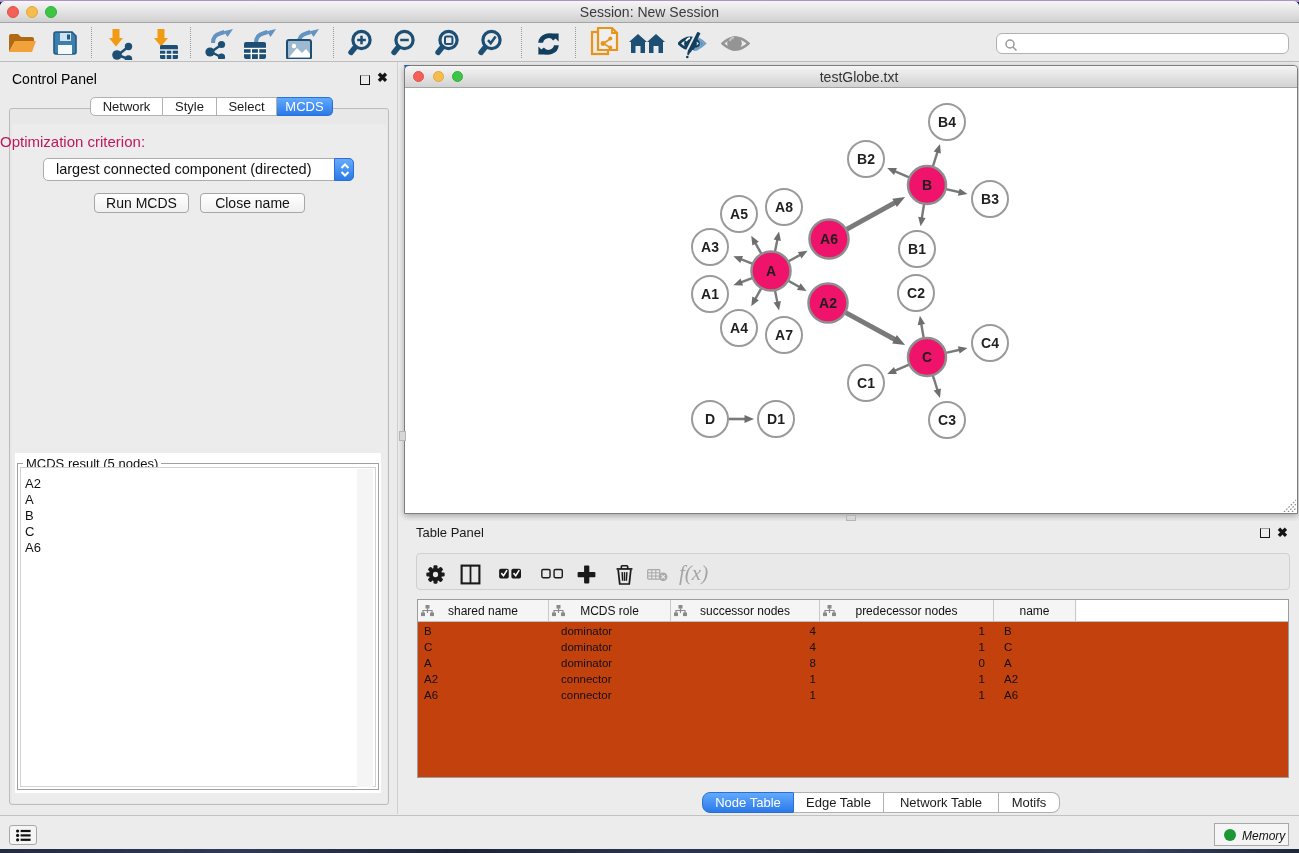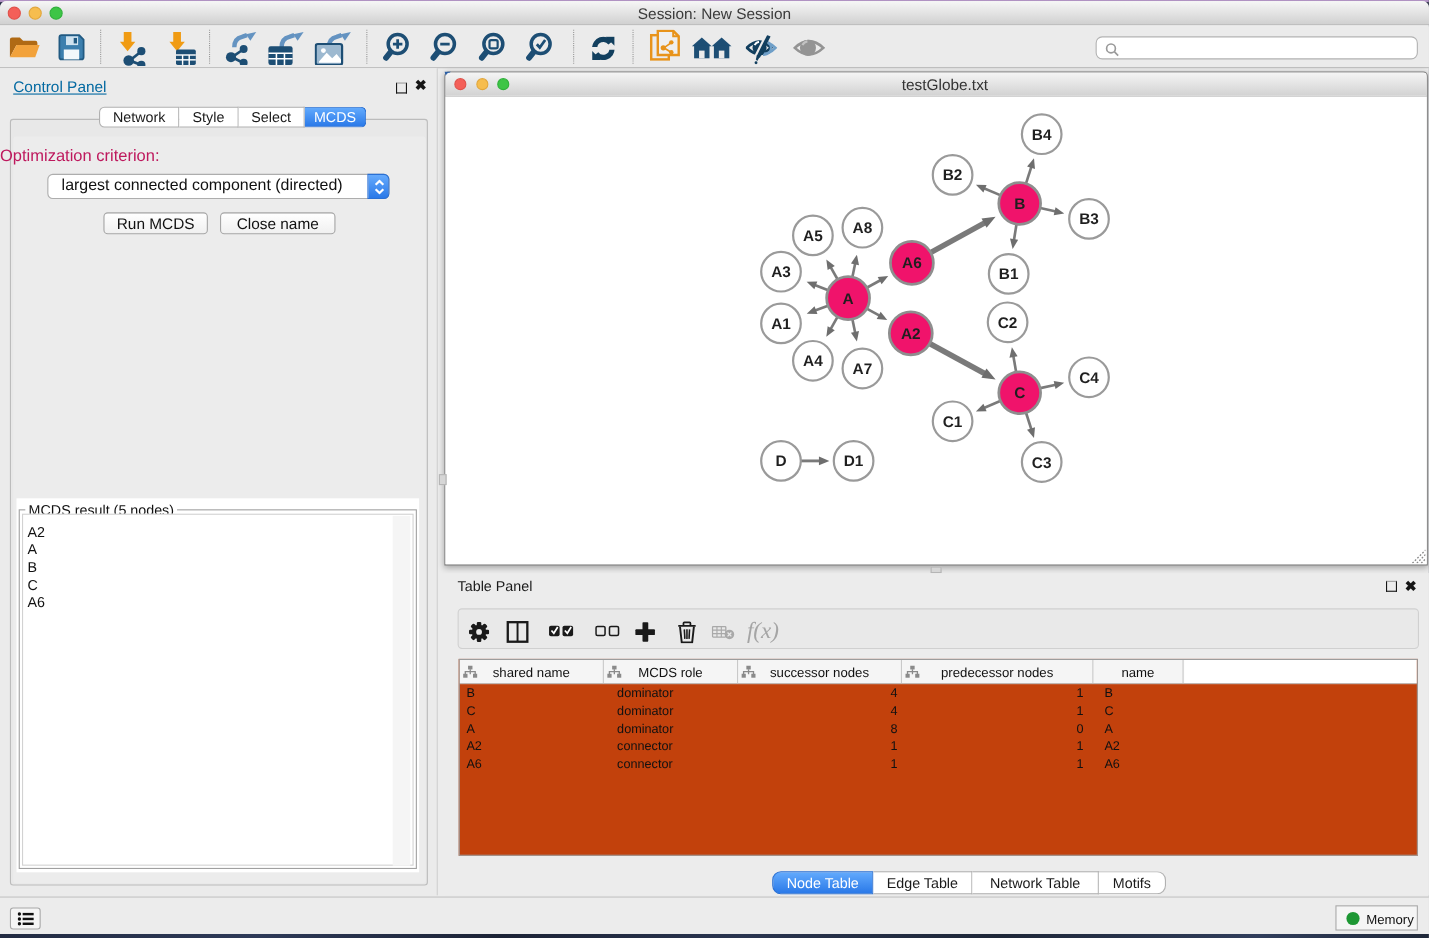--- a/index.html
+++ b/index.html
@@ -23,38 +23,38 @@
 #searchbox { position:absolute; left:996px; top:9px; width:293px; height:21px; background:#fff; border:1px solid #b2b2b2; border-radius:6px; }
 
 #cpanel { position:absolute; left:0; top:61px; width:398px; height:752px; background:#ebebeb; border-right:1px solid #cfcfcf; }
 .flicon { position:absolute; width:10px; height:10px; border:1.7px solid #151515; border-top-color:#9e9e9e; }
 .xicon { position:absolute; font-size:13px; font-weight:bold; color:#151515; }
 .tabrow { position:absolute; height:20px;padding-left:12px; }
 .tab { position:relative; float:left; height:19px; line-height:18px; background:#fff; border:1px solid #b1b1b1; border-left:none; font-size:13px; color:#1a1a1a; text-align:center; }
 .tab.first { border-left:1px solid #b1b1b1; border-radius:5px 0 0 5px; }
 .tab.last { border-radius:0 5px 5px 0; }
 .tab.sel { background:linear-gradient(#62aafd,#2a79e8); color:#fff; border-color:#2a70d4; }
-#cphdr { position:absolute; left:12px; top:9px; font-size:14px; color:#0369a1;text-decoration:underline; }
+#cphdr { position:absolute; left:12px; top:9px; font-size:14px; color:#000000; }
 #cptabs { left:78px; top:35px; }
 #cpbox { position:absolute; left:9px; top:46px; width:380px; height:697px; background:#e8e8e8; border:1px solid #bcbcbc; border-radius:3px; }
 #cpinner { position:absolute; left:2px; top:15px; width:375px; height:679px; background:#ececec; border-radius:3px; }
 #optlabel { position:absolute; left:0; top:71px; width:100%; text-align:left; font-size:15px; color:#be185d; }
 #dropdown { position:absolute; left:43px; top:96px; width:311px; height:23px; background:#fff; border:1px solid #adadad; border-radius:5px; font-size:14.5px; color:#111; line-height:20px; padding-left:12px; }
 #dropdown .step { position:absolute; right:-1px; top:-1px; width:20px; height:23px; border-radius:0 5px 5px 0; background:linear-gradient(#66abfd,#2a79e8); border:1px solid #2a70d4; }
 .btn { position:absolute; height:20px; background:linear-gradient(#ffffff,#f0f0f0); border:1px solid #a6a6a6; border-radius:4px; font-size:14px; color:#111; text-align:center; line-height:18px; }
 #mcdswrap { position:absolute; left:15px; top:391px; width:366px; height:340px; background:#fff; }
 #mcdsfs { position:absolute; left:2px; top:10px; width:362px; height:327px; border:1px solid #a0a0a0; }
 #mcdsfs .legend { position:absolute; left:5px; top:-8px; background:#fff; padding:0 3px; font-size:13px; color:#111; }
 #mcdslist { position:absolute; left:2px; top:3px; width:356px; height:320px; background:#fff; border:1px solid #d2d2d2; }
 #mcdslist .sc { position:absolute; right:2px; top:1px; width:16px; height:318px; background:#f5f5f5; }
 #mcdslist .it { position:absolute; left:4px; font-size:13px; color:#111; }
 
 #statusbar { position:absolute; left:0; top:814px; width:1299px; height:34px; background:#ececec; border-top:1px solid #c2c2c2; }
 #listbtn { position:absolute; left:9px; top:9px; width:28px; height:20px; background:#f5f5f5; border:1px solid #a8a8a8; border-radius:3px; }
-#membtn { position:absolute; left:1214px; top:7px; width:75px; height:23px; background:#f5f5f5; border:1px solid #a8a8a8; font-size:12px; color:#111; }
+#membtn { position:absolute; left:1214px; top:7px; width:75px; height:23px; background:#f5f5f5; border:1px solid #a8a8a8; font-size:12px; color:#111;font-style:italic; }
 #membtn .dot { position:absolute; left:9px; top:5px; width:12px; height:12px; border-radius:50%; background:#1d9733; }
 #membtn .t { position:absolute; left:27px; top:5px; }
 
 #netwin { position:absolute; left:404px; top:64px; width:894px; height:449px; background:#fff; border:1px solid #7d7d7d; border-radius:4px 4px 0 0; box-shadow:0 2px 6px rgba(0,0,0,0.3); }
 #nettb { position:absolute; left:0; top:0; width:100%; height:22px; border-radius:4px 4px 0 0; background:linear-gradient(#f5f5f5,#dedede 65%,#d2d2d2); border-bottom:1px solid #a4a4a4; }
 #nettb .tl { top:5px; width:11px; height:11px; }
 #nettb .t1 { left:8px;  background:#f45f58; border:1px solid #e0524b; }
 #nettb .t2 { left:28px; background:#f6bd4e; border:1px solid #e2a73c; }
 #nettb .t3 { left:47px; background:#3dc546; border:1px solid #2fb13a; }
 #nettb .title { position:absolute; top:3px; left:0; width:100%; text-align:center; font-size:14px; color:#333;padding-left:16px; }

